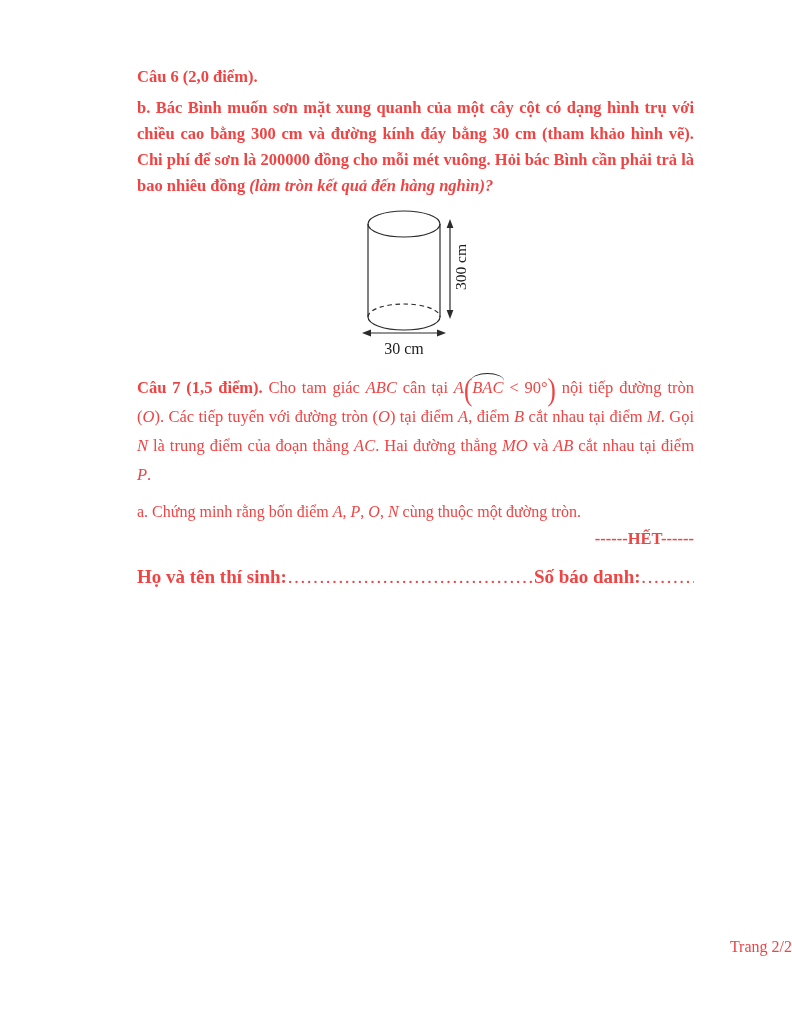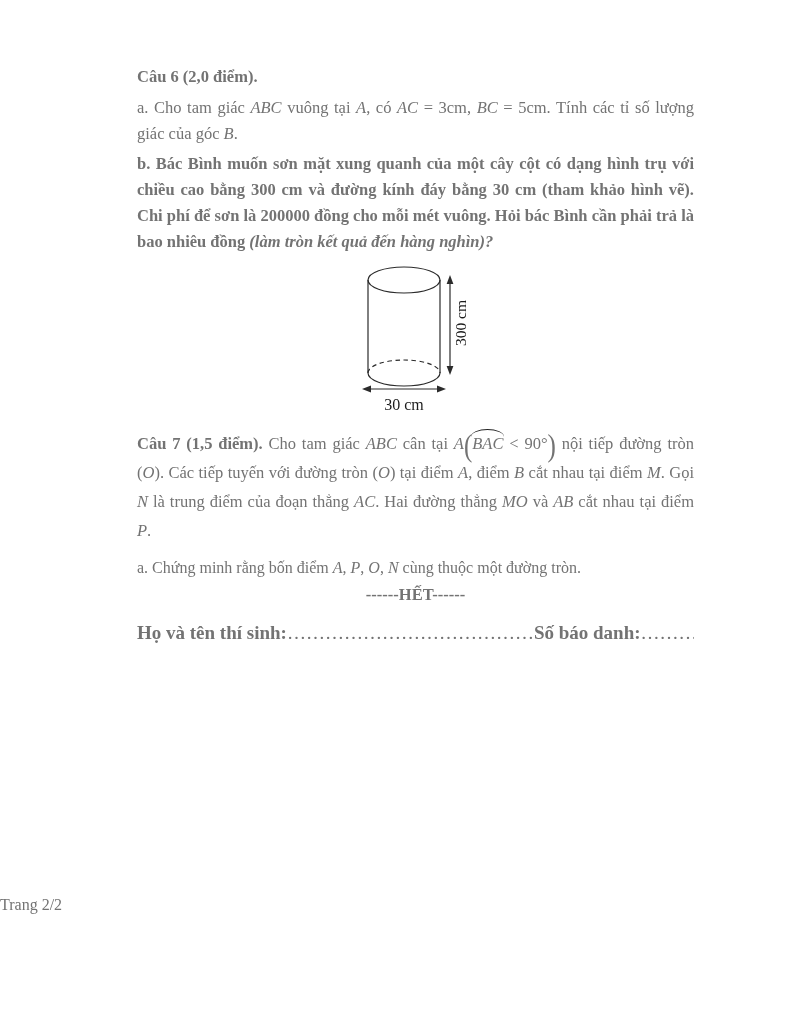--- a/index.html
+++ b/index.html
@@ -2,34 +2,34 @@
 <html><head>
 <meta charset="utf-8">
 <style>
   html,body{margin:0;padding:0;background:#ffffff;}
   .page{
     position:relative;
     width:792px;height:1024px;
     margin:0 auto;
     background:#ffffff;
     font-family:"Liberation Serif",serif;
-    color:#737373;
+    color:#ef4444;
     overflow:hidden;
   }
   .content{position:absolute;left:137px;top:64px;width:557px;}
   .para{font-size:16.5px;line-height:26px;text-align:justify;margin:0;}
   .heading{font-size:16.5px;line-height:26px;font-weight:bold;margin:0 0 5px 0;}
   .pb{margin-top:4px;font-weight:bold;}
   .q7para{font-size:16.5px;line-height:29px;text-align:justify;margin:0;}
   .item{font-size:16px;line-height:26px;margin:10px 0 0 0;}
   .item2{margin-top:5px;}
-  .het{font-size:16.5px;font-weight:bold;text-align:center;margin:4px 0 0 0;}
+  .het{font-size:16.5px;font-weight:bold;text-align:right;margin:4px 0 0 0;}
   .sig{font-size:19px;line-height:26px;margin:15px 0 0 0;white-space:nowrap;overflow:hidden;}
   .figwrap{margin:8px 0 10px 212px;width:145px;}
-  .footer{position:absolute;top:896px;left:0;width:100%;text-align:left;font-size:16px;}
+  .footer{position:absolute;top:938px;left:0;width:100%;text-align:right;font-size:16px;}
   .bd{font-weight:bold;}
   .it{font-style:italic;}
   .overarc{position:relative;}
   .overarc::before{
     content:"";position:absolute;left:-1px;right:-1px;top:-5px;height:7px;
     border-top:1.4px solid #222;
     border-radius:50% 50% 0 0 / 100% 100% 0 0;
   }
   .bigp{
     display:inline-block;
@@ -40,21 +40,20 @@
   }
 </style>
 </head>
 <body>
 
 <div class="page">
   <div class="content">
 
     <p class="heading">Câu 6 (2,0 điểm).</p>
 
-    <p class="para"><span>a. Cho tam giác </span><span class="it">ABC</span><span> vuông tại </span><span class="it">A</span><span>, có </span><span class="it">AC</span><span> = 3cm, </span><span class="it">BC</span><span> = 5cm. Tính các tỉ số lượng giác của góc </span><span class="it">B</span><span>.</span></p>
 
     <p class="para pb"><span>b. Bác Bình muốn sơn mặt xung quanh của một cây cột có dạng hình trụ với chiều cao bằng 300 cm và đường kính đáy bằng 30 cm (tham khảo hình vẽ). Chi phí để sơn là 200000 đồng cho mỗi mét vuông. Hỏi bác Bình cần phải trả là bao nhiêu đồng </span><span class="it">(làm tròn kết quả đến hàng nghìn)?</span></p>
 
     <div class="figwrap">
       <svg width="145" height="152" viewBox="0 0 145 152">
         <g fill="none" stroke="#2b2b2b" stroke-width="1.2">
           <ellipse cx="55" cy="17" rx="36" ry="13"></ellipse>
           <line x1="19" y1="17" x2="19" y2="110"></line>
           <line x1="91" y1="17" x2="91" y2="110"></line>
           <path d="M19 110 A36 13 0 0 0 91 110"></path>

